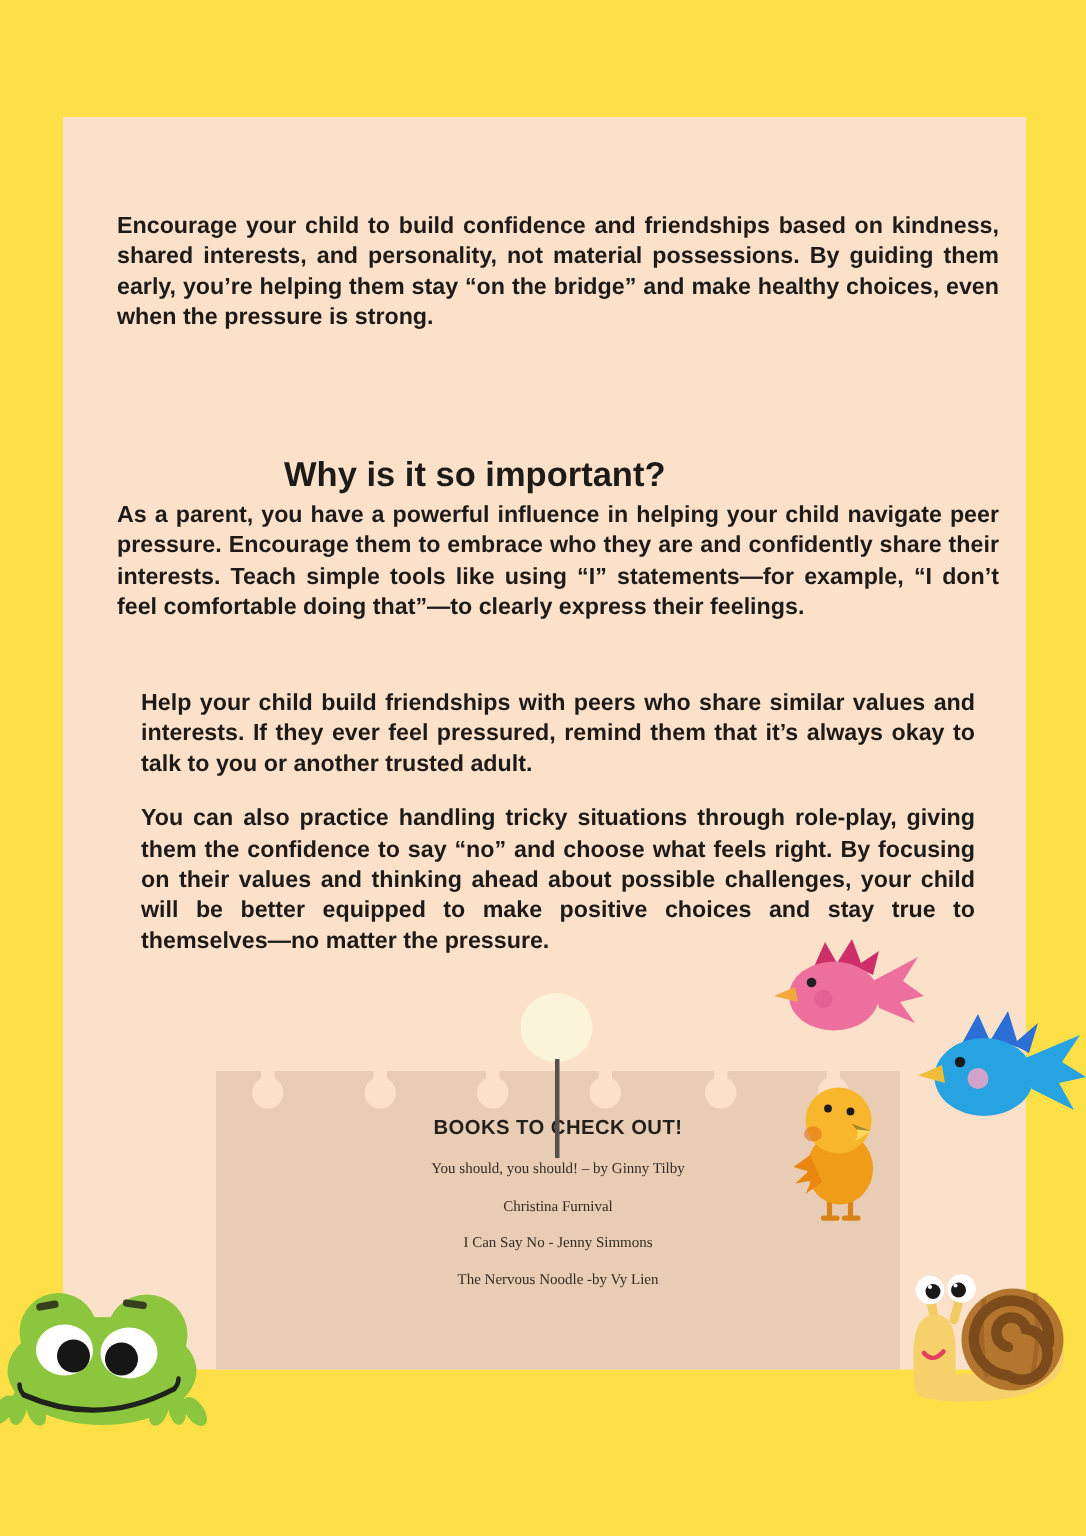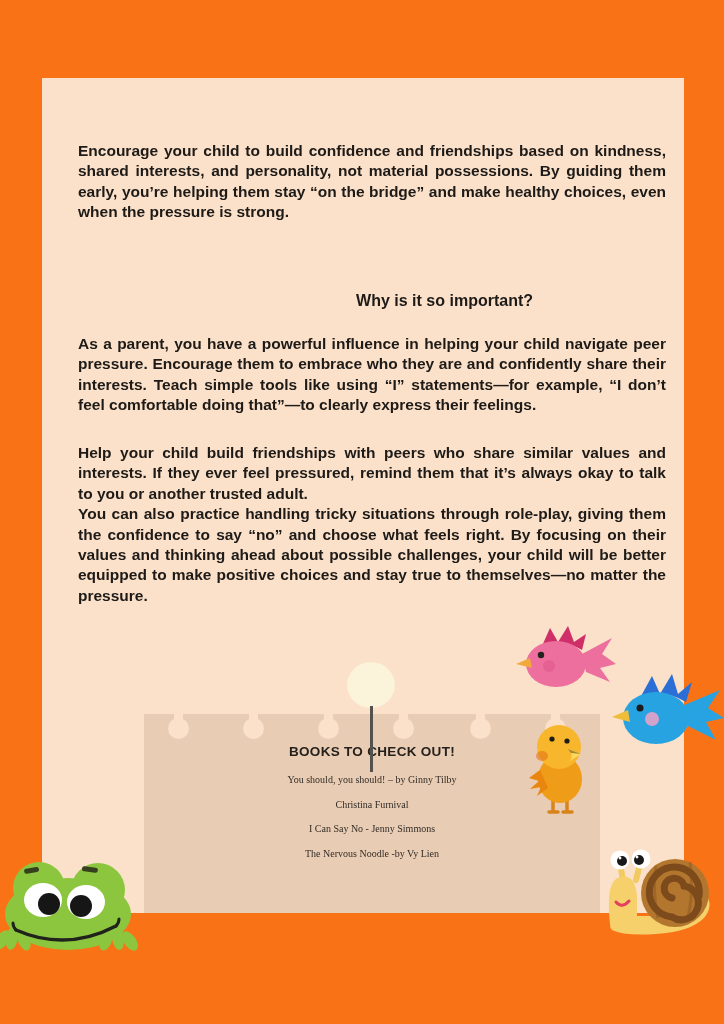--- a/index.html
+++ b/index.html
@@ -1,44 +1,44 @@
 <!DOCTYPE html>
 <html><head>
 <meta charset="utf-8">
 <style>
   html,body{margin:0;padding:0;}
   .page{
     position:relative;
     width:724px;height:1024px;
-    background:#f97316;
+    background:#fde047;
     overflow:hidden;
     font-family:"Liberation Sans",sans-serif;
     text-decoration:underline;
   }
   .main-panel{
     position:absolute;left:42px;top:78px;
     width:642px;height:835px;
     background:#fbe1ca;
   }
   .body-text{
     position:absolute;
     width:588px;left:78px;
     font-size:15.5px;line-height:20.4px;
     font-weight:600;
     color:#1d1a17;
     text-align:justify;
     margin:0;
   }
-  .body-text p{margin:0;text-align:justify;}
+  .body-text p{margin:16px;text-align:justify;}
   .intro{top:141px;}
   .section-heading{
     position:absolute;left:78px;top:292px;width:455px;
-    text-align:right;
-    font-size:16px;font-weight:700;color:#1d1a17;
-    margin:0;
+    text-align:center;
+    font-size:23px;font-weight:700;color:#1d1a17;
+    margin:11px;
   }
   .para-influence{top:334px;}
   .block-advice{top:443px;}
   
   .notepad{
     position:absolute;left:144px;top:714px;
     width:456px;height:199px;
     background:#e9ccb4;
   }
   .notch{

